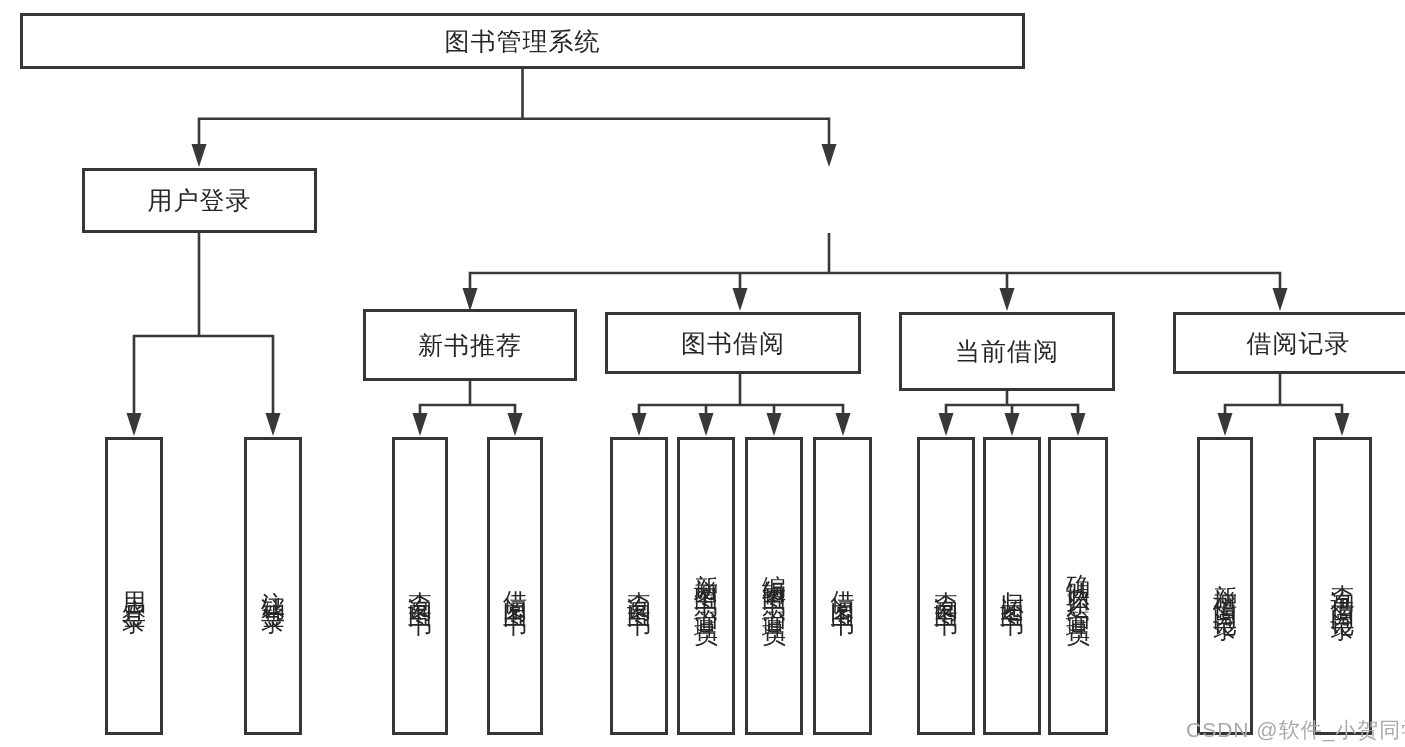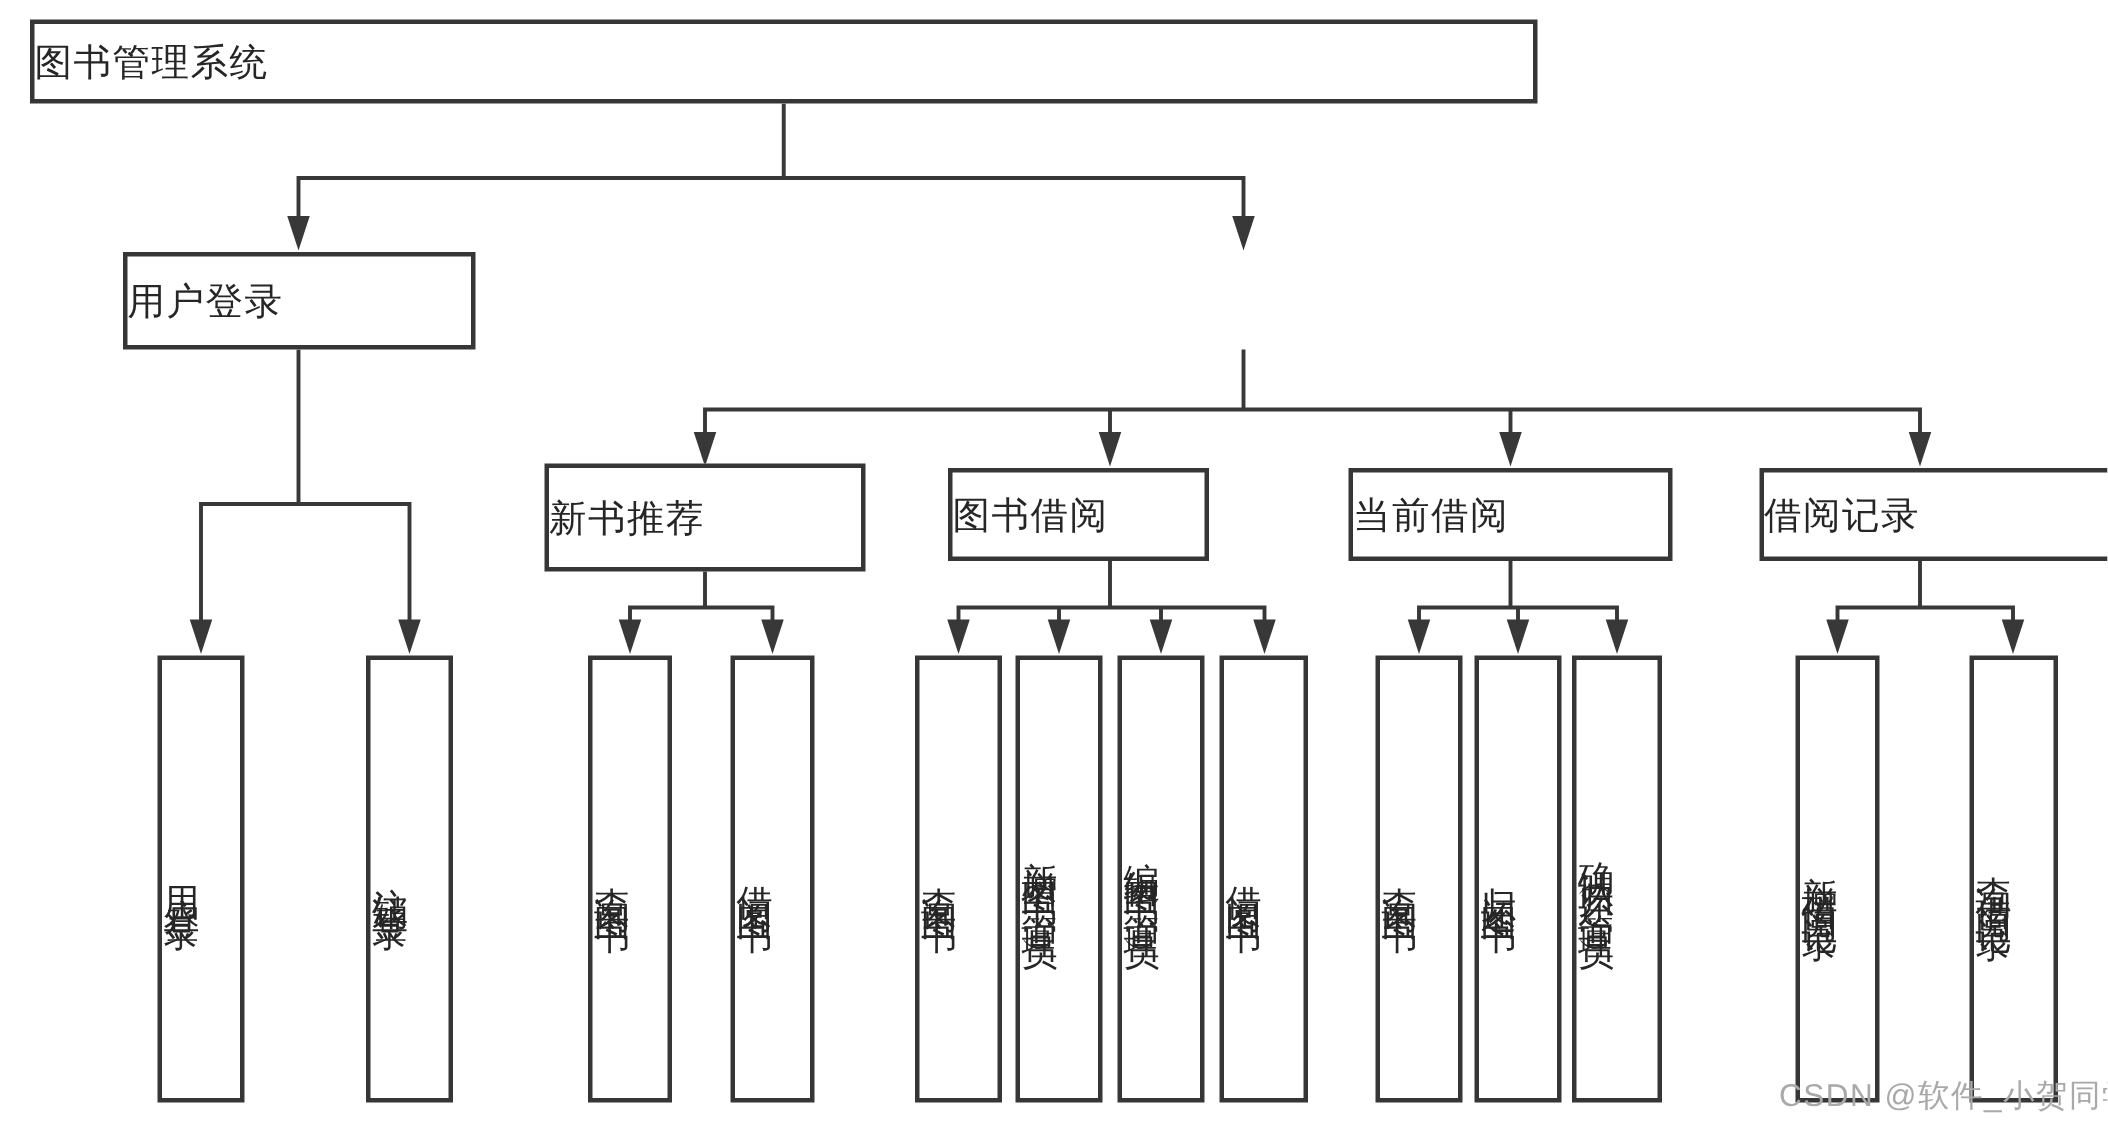--- a/index.html
+++ b/index.html
@@ -4,21 +4,21 @@
 <style>
   :root{
     --line:#383838; --box-border:#363636; --text:#262626;
     --watermark:#a9a9a9; --background:#ffffff;
   }
   html,body{margin:0;padding:0;background:var(--background);}
   body{font-family:"Liberation Sans","DejaVu Sans",sans-serif;}
   #canvas{position:relative;width:1405px;height:747px;background:var(--background);overflow:hidden;}
   #wires{position:absolute;left:0;top:0;z-index:1;}
   .node{position:absolute;box-sizing:border-box;background:#fff;border:3px solid var(--box-border);
-        display:flex;align-items:center;z-index:2;color:var(--text);}
+        display:flex;align-items:center;justify-content:center;z-index:2;color:var(--text);}
   .node-h span{font-size:25px;letter-spacing:1px;white-space:nowrap;}
   .node-v span{writing-mode:vertical-rl;text-orientation:mixed;font-size:24px;letter-spacing:7px;line-height:1;}
   .watermark{position:absolute;left:1186px;top:716px;z-index:3;font-size:21px;
              color:var(--watermark);white-space:nowrap;letter-spacing:1px;}
 </style>
 </head>
 <body>
 
 <div id="canvas">
 
@@ -66,24 +66,24 @@
     <span>图书管理系统</span>
   </div>
 
   <div class="node node-h" style="left:82px;top:168px;width:235px;height:65px">
     <span>用户登录</span>
   </div>
 
   <div class="node node-h" style="left:363px;top:309px;width:214px;height:72px">
     <span>新书推荐</span>
   </div>
-  <div class="node node-h" style="left:632px;top:312px;width:174px;height:62px">
+  <div class="node node-h" style="left:605px;top:312px;width:256px;height:62px">
     <span>图书借阅</span>
   </div>
-  <div class="node node-h" style="left:899px;top:312px;width:216px;height:62px">
+  <div class="node node-h" style="left:899px;top:312px;width:216px;height:79px">
     <span>当前借阅</span>
   </div>
   <div class="node node-h" style="left:1173px;top:312px;width:251px;height:62px">
     <span>借阅记录</span>
   </div>
 
   <div class="node node-v" style="left:105px;top:437px;width:58px;height:298px">
     <span>用户登录</span>
   </div>
   <div class="node node-v" style="left:244px;top:437px;width:58px;height:298px">

